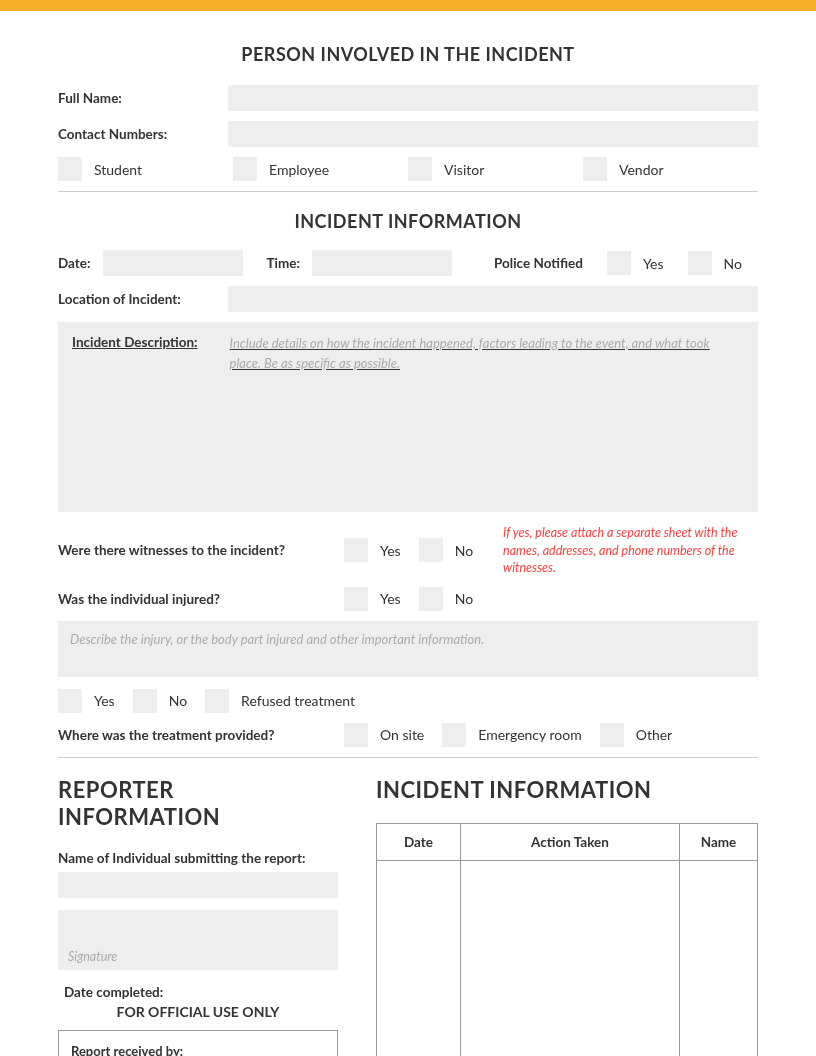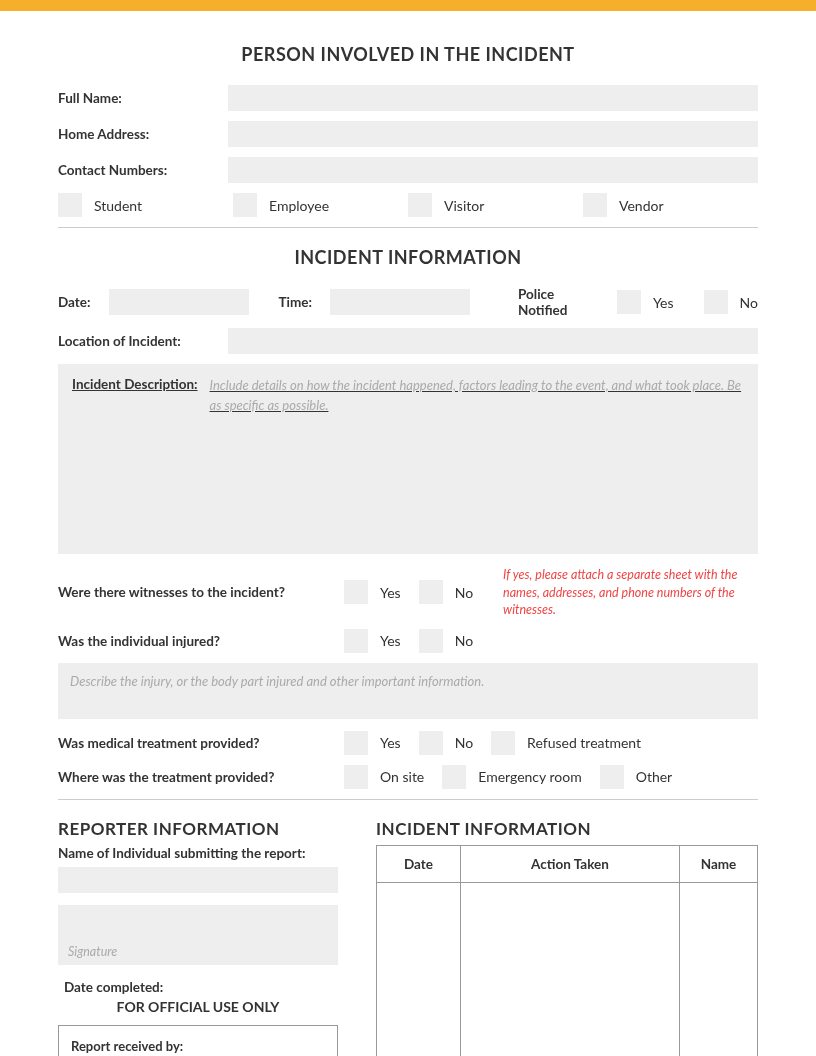--- a/index.html
+++ b/index.html
@@ -15,27 +15,27 @@
 h2 { font-size: 18px; font-weight: 700; text-align: center; letter-spacing: 0.5px; margin-bottom: 20px; color: #333; }
 .row { display: flex; align-items: center; margin-bottom: 10px; gap: 16px; }
 .lbl { font-weight: 700; font-size: 13.5px; }
 .inp { background: #eee; height: 26px; border: none; }
 .inp.flex { flex: 1; }
 .chk { display: inline-flex; align-items: center; gap: 12px; }
 .chk-box { width: 24px; height: 24px; background: #eee; display: inline-block; }
 hr { border: none; border-top: 1px solid #ccc; margin: 10px 0 18px; }
 .section-title { font-size: 18px; font-weight: 700; text-align: center; letter-spacing: 0.5px; margin-bottom: 18px; }
 .desc-box { background: #eee; padding: 12px 14px; min-height: 190px; display: flex; gap: 12px; margin-bottom: 12px; text-decoration: underline; }
-.desc-text { color: #aaa; font-style: italic; font-size: 13px; line-height: 1.5; }
+.desc-text { color: #aaa; font-style: italic; font-size: 13px; line-height: 1.5; margin-left: 20px; }
 .hint { color: #ef4444; font-style: italic; font-size: 12.5px; line-height: 1.4; }
 .injury-box { background: #eee; padding: 10px 12px; min-height: 56px; color: #aaa; font-style: italic; font-size: 13px; margin-bottom: 12px; }
 .two-col { display: flex; gap: 38px; margin-top: 18px; }
 .left-col { width: 280px; }
 .right-col { flex: 1; }
-.sub-h { font-size: 17px; font-weight: 700; letter-spacing: 0.5px; margin-bottom: 6px; }
+.sub-h { font-size: 22px; font-weight: 700; letter-spacing: 0.5px; margin-bottom: 20px; }
 .sig-box { background: #eee; height: 60px; position: relative; margin-bottom: 14px; }
 .sig-label { position: absolute; bottom: 6px; left: 10px; color: #aaa; font-style: italic; font-size: 12.5px; }
 .official { border: 1px solid #999; padding: 12px 12px 34px; margin-top: 10px; }
 .official-title { font-size: 14px; font-weight: 700; text-align: center; margin-bottom: 10px; }
 .official .row2 { font-size: 13px; font-weight: 700; margin-bottom: 10px; }
 table { border-collapse: collapse; width: 100%; }
 th, td { border: 1px solid #999; padding: 10px 6px; font-size: 13.5px; }
 th { font-weight: 700; background: #fff; text-align: center; }
 tbody td { height: 210px; vertical-align: top; }
 .name-inp { background: #eee; height: 26px; margin-top: 6px; margin-bottom: 12px; }
@@ -49,24 +49,20 @@
 <div class="top-bar"></div>
 <div class="page">
 
   <h2>PERSON INVOLVED IN THE INCIDENT</h2>
 
   <div class="row">
     <span class="lbl" style="width:154px">Full Name:</span>
     <input class="inp flex" style="">
   </div>
   <div class="row">
-    <span class="lbl" style="width:154px">Home Address:</span>
-    <input class="inp flex" style="">
-  </div>
-  <div class="row">
     <span class="lbl" style="width:154px">Contact Numbers:</span>
     <input class="inp flex" style="">
   </div>
 
   <div class="role-row">
     <div class="role-item">
       <span class="chk-box"></span>
       <span>Student</span>
     </div>
     <div class="role-item">
@@ -80,21 +76,21 @@
     <div class="role-item">
       <span class="chk-box"></span>
       <span>Vendor</span>
     </div>
   </div>
 
   <hr>
 
   <div class="section-title">INCIDENT INFORMATION</div>
 
-  <div class="row info-date" style="gap:18px">
+  <div class="row info-date" style="gap:12px">
     <span class="lbl">Date:</span>
     <input class="inp" style="width: 140px;">
     <span class="lbl" style="margin-left:12px">Time:</span>
     <input class="inp" style="width: 140px;">
     <span class="lbl" style="margin-left:30px">Police Notified</span>
     <span class="chk" style="margin-left:12px">
       <span class="chk-box"></span>
       <span>Yes</span>
     </span>
     <span class="chk" style="margin-left:12px">
@@ -136,21 +132,20 @@
       <span class="chk-box"></span>
       <span>No</span>
     </span>
   </div>
 
   <div class="injury-box">
     <span>Describe the injury, or the body part injured and other important information.</span>
   </div>
 
   <div class="row" style="gap:18px">
-    <span class="lbl" style="width:268px">Was medical treatment provided?</span>
     <span class="chk">
       <span class="chk-box"></span>
       <span>Yes</span>
     </span>
     <span class="chk">
       <span class="chk-box"></span>
       <span>No</span>
     </span>
     <span class="chk">
       <span class="chk-box"></span>

